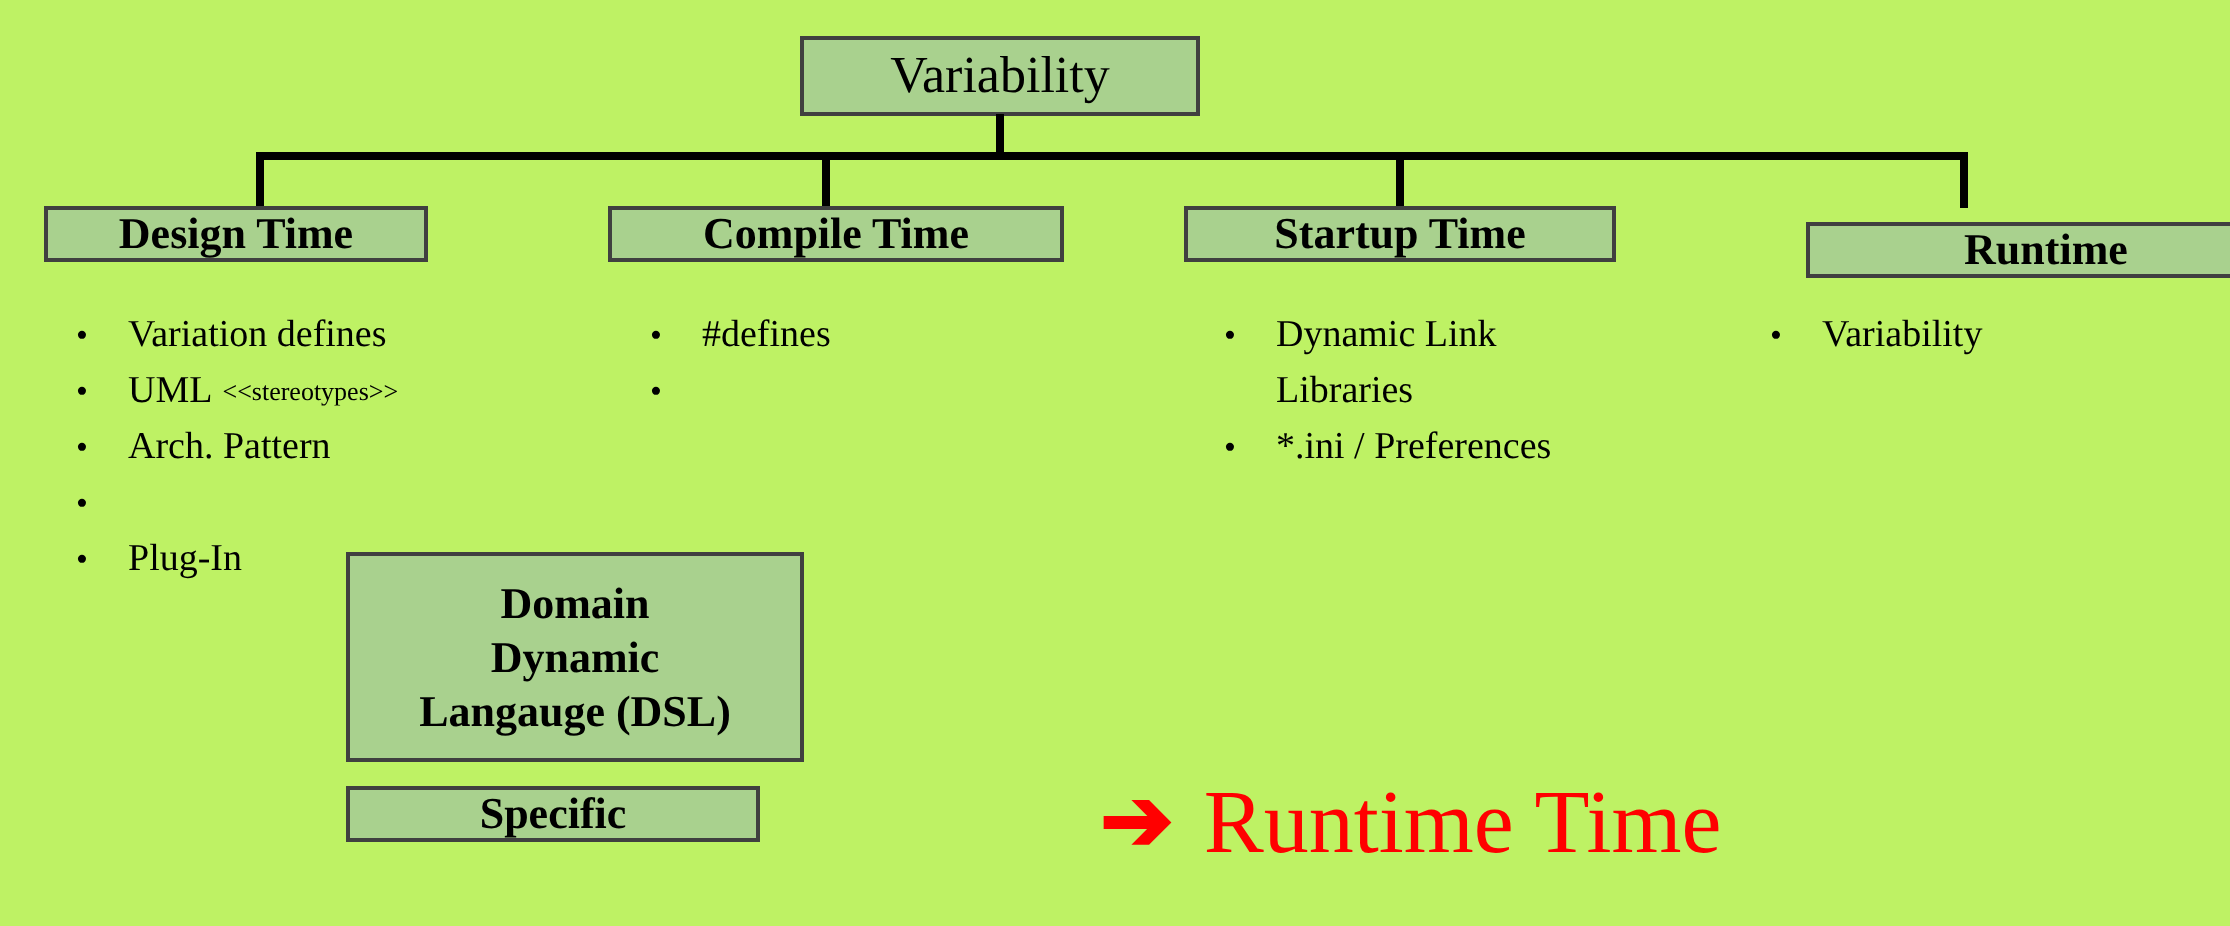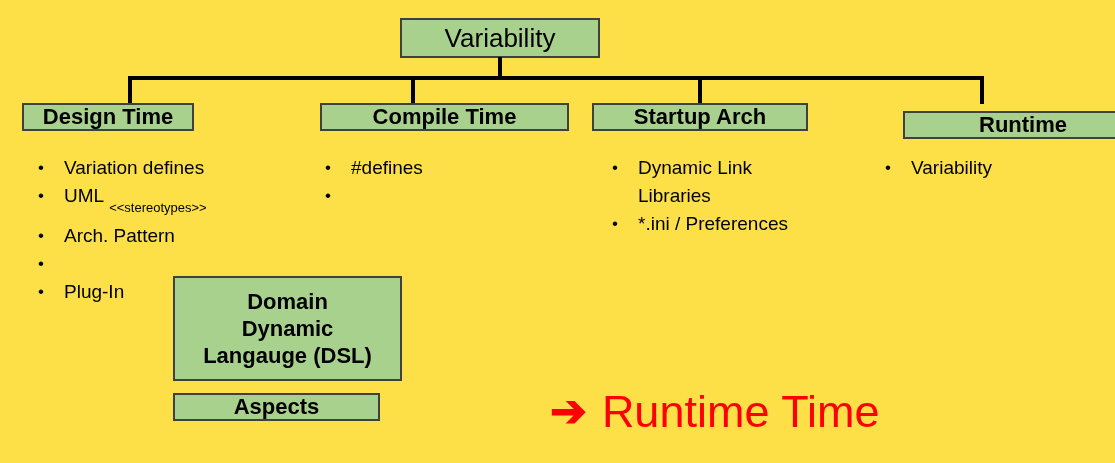--- a/index.html
+++ b/index.html
@@ -1,42 +1,42 @@
 <!DOCTYPE html>
 <html><head>
 <meta charset="utf-8">
 <style>
   html,body{margin:0;padding:0;background:#ffffff;}
   .stage{
-    position:relative;width:1115px;height:463px;background:#fde047;
-    font-family:Liberation Sans, sans-serif;color:#000;overflow:hidden;
+    position:relative;width:1115px;height:463px;background:#bef264;
+    font-family:Liberation Serif, serif;color:#000;overflow:hidden;
   }
   .gbox{
     position:absolute;background:#a9d18e;border:2px solid #404040;
     box-sizing:border-box;display:flex;align-items:center;justify-content:center;
     text-align:center;
   }
   .line{position:absolute;background:#000000;}
   #box-variability{left:400px;top:18px;width:200px;height:40px;font-size:26px;}
   #line-top{left:498px;top:57px;width:4px;height:21px;}
   #line-h{left:128px;top:76px;width:856px;height:4px;}
   #drop-1{left:128px;top:78px;width:4px;height:26px;}
   #drop-2{left:411px;top:78px;width:4px;height:26px;}
   #drop-3{left:698px;top:78px;width:4px;height:26px;}
   #drop-4{left:980px;top:78px;width:4px;height:26px;}
   .hdr{height:28px;font-weight:bold;font-size:22px;}
-  #hdr-design {left:22px; top:103px;width:172px;}
-  #hdr-compile{left:320px;top:103px;width:249px;}
+  #hdr-design {left:22px; top:103px;width:192px;}
+  #hdr-compile{left:304px;top:103px;width:228px;}
   #hdr-startup{left:592px;top:103px;width:216px;}
   #hdr-runtime{left:874px;top:111px;width:240px;margin-left:29px;}
   .blist{position:absolute;list-style:none;margin:0;padding:0;font-size:19px;}
   .blist li{display:flex;align-items:flex-start;line-height:28px;}
   .bullet{flex:0 0 32px;box-sizing:border-box;padding-left:6px;font-size:17px;}
   .itext{white-space:nowrap;}
-  .small{font-size:13px;padding-left:5px;margin-top:12px;}
+  .small{font-size:13px;padding-left:5px;}
   #list-design {left:32px; top:154px;}
   #list-compile{left:319px;top:154px;}
   #list-startup{left:606px;top:154px;}
   #list-runtime{left:879px;top:154px;}
   #box-dsl{
     left:173px;top:276px;width:229px;height:105px;
     flex-direction:column;font-weight:bold;font-size:22px;line-height:27px;
   }
   #box-aspects{left:173px;top:393px;width:207px;height:28px;font-weight:bold;font-size:22px;}
   #annotation{
@@ -55,21 +55,21 @@
 
   <div class="line" id="line-top"></div>
   <div class="line" id="line-h"></div>
   <div class="line" id="drop-1"></div>
   <div class="line" id="drop-2"></div>
   <div class="line" id="drop-3"></div>
   <div class="line" id="drop-4"></div>
 
   <div class="gbox hdr" id="hdr-design">Design Time</div>
   <div class="gbox hdr" id="hdr-compile">Compile Time</div>
-  <div class="gbox hdr" id="hdr-startup">Startup Arch</div>
+  <div class="gbox hdr" id="hdr-startup">Startup Time</div>
   <div class="gbox hdr" id="hdr-runtime">Runtime</div>
 
   <ul class="blist" id="list-design">
     <li>
       <span class="bullet">•</span>
       <span class="itext">Variation defines</span>
     </li>
     <li>
       <span class="bullet">•</span>
       <span class="itext">UML</span>
@@ -118,20 +118,20 @@
       <span class="itext">Variability</span>
     </li>
   </ul>
 
   <div class="gbox" id="box-dsl">
     <span>Domain</span>
     <span>Dynamic</span>
     <span>Langauge (DSL)</span>
   </div>
 
-  <div class="gbox" id="box-aspects">Aspects</div>
+  <div class="gbox" id="box-aspects">Specific</div>
 
   <div id="annotation">
     <span class="arrow">➔</span>
     <span class="label">Runtime Time</span>
   </div>
 
 </div>
 
 </body></html>

